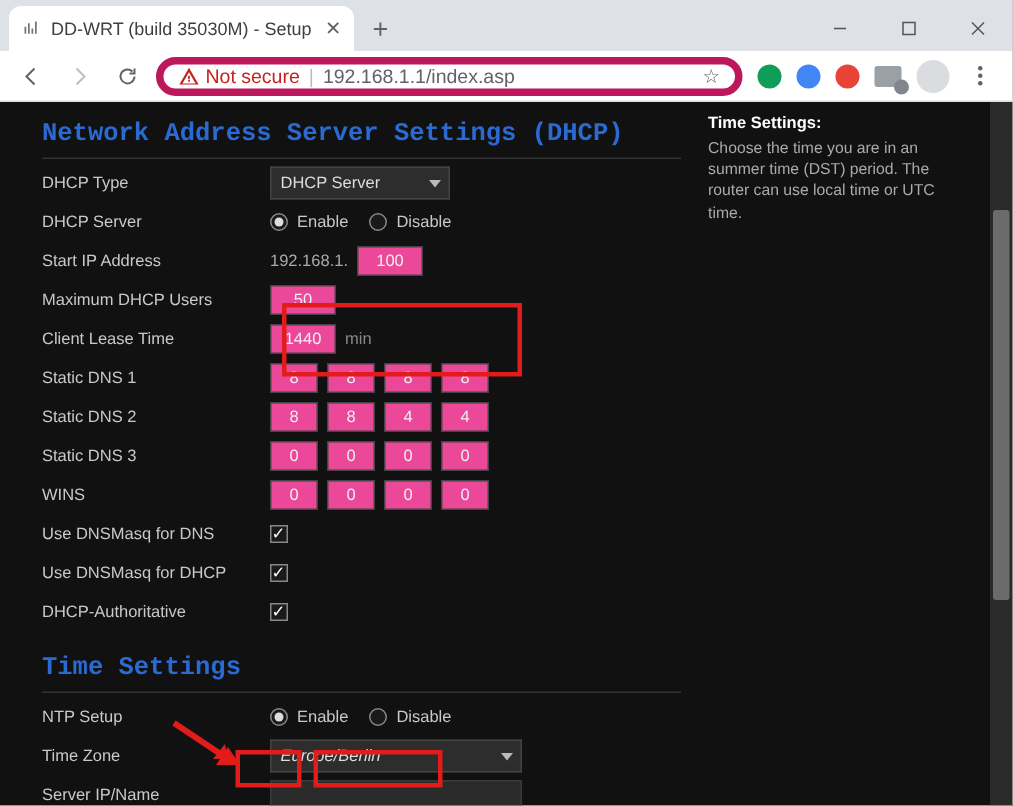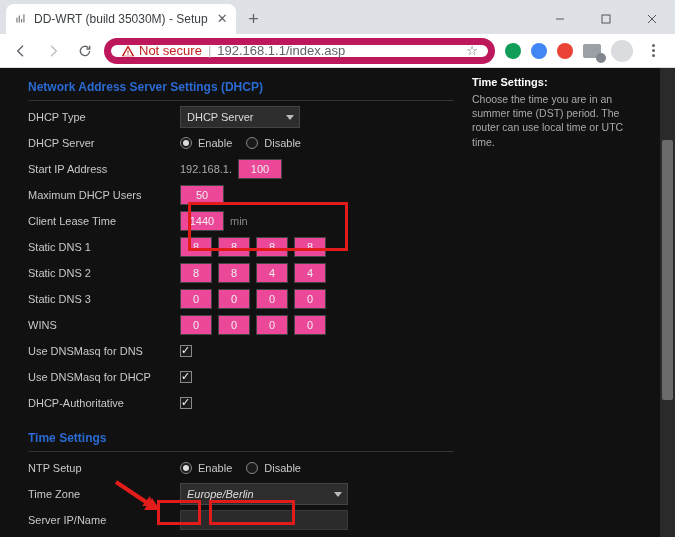--- a/index.html
+++ b/index.html
@@ -13,41 +13,41 @@
   .tab .close { position:absolute; right:8px; top:7px; color:#5f6368; font-size:13px; }
   .newtab { width:24px; height:24px; margin:0 0 3px 6px; display:flex; align-items:center; justify-content:center; color:#5f6368; font-size:18px; }
   .win-controls { margin-left:auto; display:flex; }
   .win-btn { width:46px; height:30px; display:flex; align-items:center; justify-content:center; color:#555; }
   .win-btn svg { width:10px; height:10px; }
 
   .addrbar { height:34px; background:#fff; border-bottom:1px solid #dadce0; display:flex; align-items:center; padding:0 8px; gap:6px; }
   .navicon { width:26px; height:26px; display:flex; align-items:center; justify-content:center; color:#5f6368; border-radius:50%; }
   .navicon.disabled { color:#bdbdbd; }
   .navicon svg { width:16px; height:16px; }
-  .omnibox { flex:1; height:26px; border:7px solid #be185d; border-radius:14px; display:flex; align-items:center; padding:0 10px; font-size:13px; color:#202124; gap:6px; }
+  .omnibox { flex:1; height:26px; border:5px solid #be185d; border-radius:14px; display:flex; align-items:center; padding:0 10px; font-size:13px; color:#202124; gap:6px; }
   .omnibox .warn { display:flex; align-items:center; gap:4px; color:#c5221f; }
   .omnibox .warn svg { width:14px; height:14px; }
   .omnibox .url { color:#606367; }
   .omnibox .star { margin-left:auto; color:#5f6368; }
   .ext-icons { display:flex; align-items:center; gap:10px; padding:0 4px; }
   .ext { width:16px; height:16px; border-radius:50%; }
   .ext.green{background:#0f9d58;} .ext.blue{background:#4285f4;} .ext.red{background:#ea4335;}
   .ext.mail{ width:18px; height:14px; background:#9aa0a6; border-radius:2px; position:relative; }
   .ext.mail::after{content:"";position:absolute;bottom:-5px;right:-5px;width:10px;height:10px;border-radius:50%;background:#80868b;}
   .avatar { width:22px; height:22px; border-radius:50%; background:#dadce0; }
   .kebab { width:20px; display:flex; flex-direction:column; align-items:center; gap:2px;}
   .kebab span{width:3px;height:3px;background:#5f6368;border-radius:50%;}
 
   
   .viewport { height:469px; background:#111; overflow:hidden; position:relative; }
   .scroll-track { position:absolute; right:0; top:0; width:15px; height:100%; background:#2a2a2a; }
   .scroll-thumb { position:absolute; right:2px; width:11px; background:#6b6b6b; border-radius:2px; }
   .page { padding:6px 18px 14px 28px; color:#c9c9c9; font-size:11px; width:calc(100% - 15px); }
 
-  .section-title { color:#2a6ad3; font-weight:bold; font-size:12px; padding:6px 0; }
+  .section-title { color:#2a6ad3; font-weight:bold; font-size:17px; padding:6px 0;font-family:Liberation Mono, monospace; }
   .section-hr { border:none; border-top:1px solid #333; margin-bottom:4px; }
   .panel { display:flex; gap:18px; }
   .leftcol { flex:1; }
   .rightcol { width:170px; padding-top:2px; }
   .help-title { color:#fff; font-weight:bold; font-size:11px; margin-bottom:4px; }
   .help-body { color:#aaa; font-size:10.5px; line-height:1.35; }
 
   .row { display:flex; align-items:center; min-height:24px; margin:2px 0; }
   .row .lbl { width:152px; color:#c9c9c9; }
   .row .ctl { display:flex; align-items:center; gap:6px; position:relative; }

